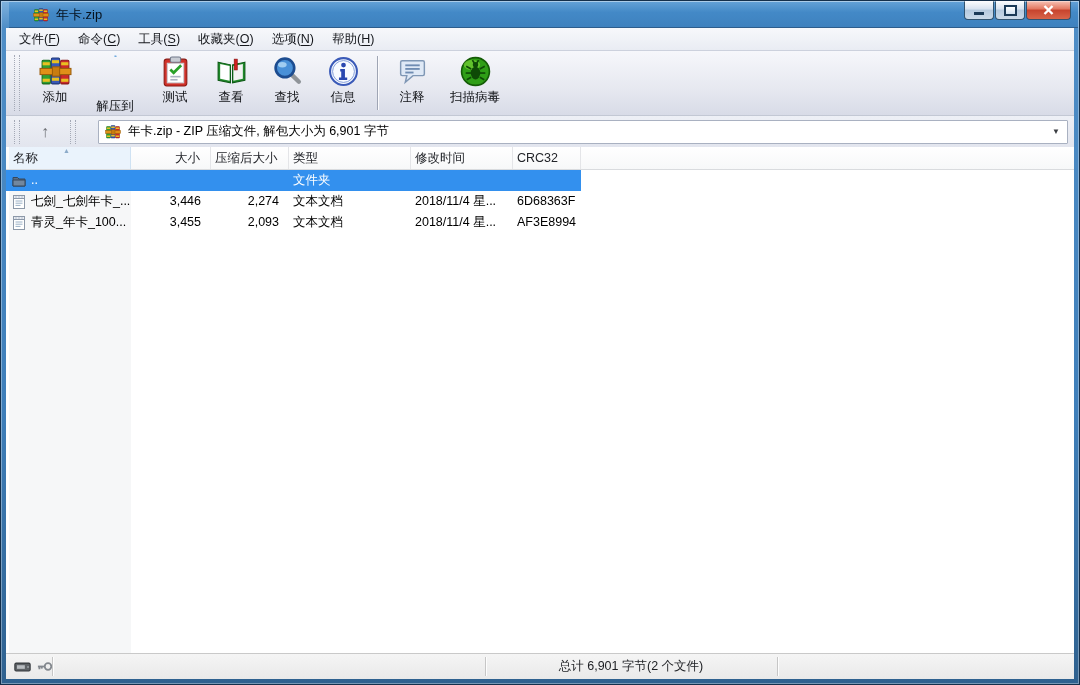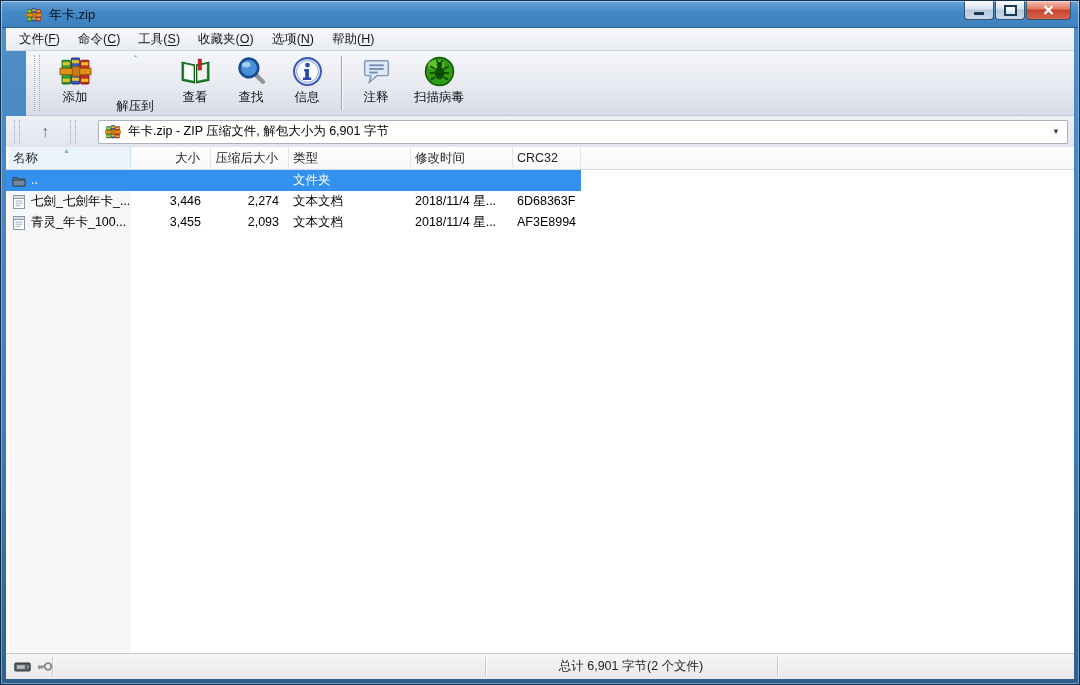--- a/index.html
+++ b/index.html
@@ -3,40 +3,40 @@
 <meta charset="utf-8">
 <style>
   html,body{margin:0;padding:0;overflow:hidden;}
   body{width:1080px;height:685px;position:relative;
        font-family:"Liberation Sans","DejaVu Sans",sans-serif;font-size:12.5px;color:#000;}
   
   .frame{position:absolute;inset:0;background:linear-gradient(180deg,#7fb2de 0%,#4e8dc6 4%,#3f7fba 60%,#2f618f 100%);
          border:1px solid #142f4b;box-sizing:border-box;}
   .frame::after{content:"";position:absolute;inset:0;border:1px solid rgba(255,255,255,.35);pointer-events:none;}
   
-  .titlebar{position:absolute;top:1px;left:1px;right:1px;height:26px;display:flex;align-items:center;
+  .titlebar{position:absolute;top:1px;left:8px;right:1px;height:26px;display:flex;align-items:center;
             padding-left:24px;background:linear-gradient(#62a0d6,#4389c7 40%,#3e81bd);box-shadow:inset 0 -1px 0 #2d5d8c;}
   .title-icon{width:16px;height:16px;flex:0 0 16px;}
   .title-text{margin-left:7px;font-size:13px;color:#06121e;}
   .winbtns{position:absolute;top:0;right:8px;display:flex;gap:1px;}
   .winbtn{height:19px;border:1px solid #31536f;border-top:none;border-radius:0 0 4px 4px;
           display:flex;align-items:center;justify-content:center;box-sizing:border-box;cursor:default;}
   .winbtn.lite{width:30px;background:linear-gradient(#fdfdfe,#d7e2ef 45%,#b4c9de 50%,#cbdae9);}
   .winbtn.red{width:45px;background:linear-gradient(#f6c2b5,#e2765f 45%,#c6432d 50%,#d8654a);}
   .glyph-min{width:10px;height:3px;background:#1b3a57;margin-top:6px;}
   .glyph-max{width:9px;height:7px;border:2px solid #1b3a57;background:linear-gradient(#fff,#cfe0ef);}
   
   .menubar{position:absolute;top:27px;left:5px;right:5px;height:23px;display:flex;align-items:center;
            padding-left:4px;background:linear-gradient(#f7f8fb,#e9ecf3);border-bottom:1px solid #ccd1dd;box-sizing:border-box;}
   .menu-item{padding:3px 9px;color:#15171c;}
   .menu-item u{text-underline-offset:2px;}
   
   .toolbar{position:absolute;top:50px;left:5px;right:5px;height:65px;display:flex;align-items:center;
            background:linear-gradient(#f6f7fb 0%,#e6e8f0 60%,#d8dbe7 100%);border-bottom:1px solid #c3c8d4;
-           padding-left:8px;box-sizing:border-box;margin-left:20px;}
+           padding-left:8px;box-sizing:border-box;}
   .gripper{width:4px;height:56px;border-left:1px dotted #a4a9b6;border-right:1px dotted #a4a9b6;margin-right:8px;}
   .tbtn{display:flex;flex-direction:column;align-items:center;justify-content:flex-start;
         min-width:50px;height:58px;padding:2px 2px 0;margin-right:2px;border-radius:3px;color:#101216;}
   .tbtn svg{width:33px;height:33px;margin-bottom:2px;}
   .tbtn .tlabel{line-height:14px;white-space:nowrap;}
   .tbtn.wide{min-width:58px;gap:40px;} .tbtn.wider{min-width:64px;} .tbtn.widest{min-width:76px;}
   .tb-sep{width:1px;height:54px;background:#9fa5b4;box-shadow:1px 0 0 #fbfbfd;margin:0 7px 0 5px;}
   
   .addrbar{position:absolute;top:115px;left:5px;right:5px;height:31px;display:flex;align-items:center;
            background:linear-gradient(#eef0f6,#e2e5ee);box-sizing:border-box;padding:0 6px 0 4px;}
@@ -49,21 +49,21 @@
   .combobox .cb-text{margin-left:7px;flex:1;white-space:nowrap;overflow:hidden;}
   .cb-drop{width:18px;height:20px;display:flex;align-items:center;justify-content:center;color:#3a3d42;font-size:8px;}
   
   .main{position:absolute;top:146px;left:5px;right:5px;bottom:31px;background:#fff;overflow:hidden;}
   .namecol-tint{position:absolute;left:3px;top:23px;bottom:0;width:122px;background:#f6f7f8;}
   .lheader{position:relative;display:flex;height:23px;padding-left:3px;background:linear-gradient(#ffffff,#f7f8f9);
            border-bottom:1px solid #d9dbde;box-sizing:border-box;font-size:12.5px;color:#23252a;}
   .hcell{display:flex;align-items:center;border-right:1px solid #e4e5e8;box-sizing:border-box;padding:0 4px;}
   .hc-name{width:122px;background:#eaf3fc;border-right:1px solid #cfe2f3;position:relative;}
   .hc-size{width:80px;justify-content:flex-end;padding-right:10px;}
-  .hc-packed{width:78px;justify-content:flex-end;padding-right:10px;}
+  .hc-packed{width:78px;justify-content:flex-start;padding-right:10px;}
   .hc-type{width:122px;}
   .hc-mod{width:102px;}
   .hc-crc{width:68px;}
   .sort-arrow{position:absolute;top:0px;left:54px;font-size:7px;color:#8cabc9;}
   .rows{position:relative;}
   .lrow{display:flex;height:21px;line-height:21px;padding-left:3px;box-sizing:border-box;}
   .cell{box-sizing:border-box;padding:0 4px;white-space:nowrap;overflow:hidden;}
   .c-name{width:122px;display:flex;align-items:center;padding-left:2px;}
   .c-name svg{width:16px;height:16px;margin-right:4px;flex:0 0 16px;}
   .c-size{width:80px;text-align:right;padding-right:10px;}
@@ -245,20 +245,26 @@
       <span class="tlabel">添加</span>
     </div>
     <div class="tbtn wide">
       <svg>
           <use href="#i-folder"></use>
         </svg>
       <span class="tlabel">解压到</span>
     </div>
     <div class="tbtn">
       <svg>
+          <use href="#i-test"></use>
+        </svg>
+      <span class="tlabel">测试</span>
+    </div>
+    <div class="tbtn">
+      <svg>
           <use href="#i-view"></use>
         </svg>
       <span class="tlabel">查看</span>
     </div>
     <div class="tbtn">
       <svg>
           <use href="#i-find"></use>
         </svg>
       <span class="tlabel">查找</span>
     </div>

